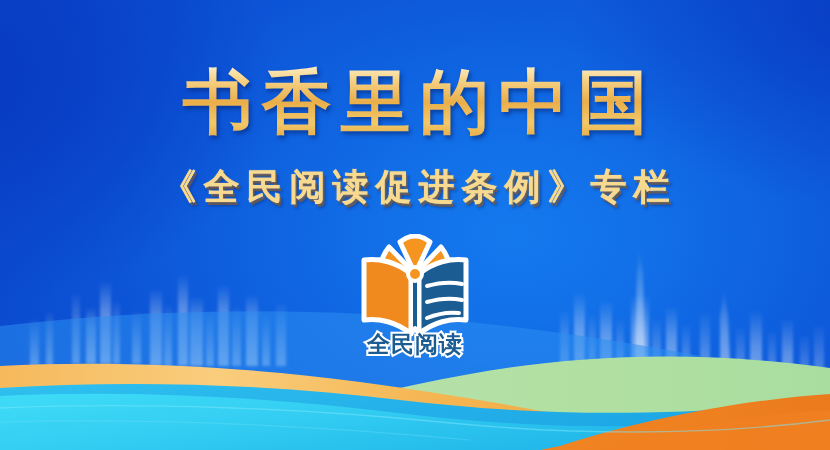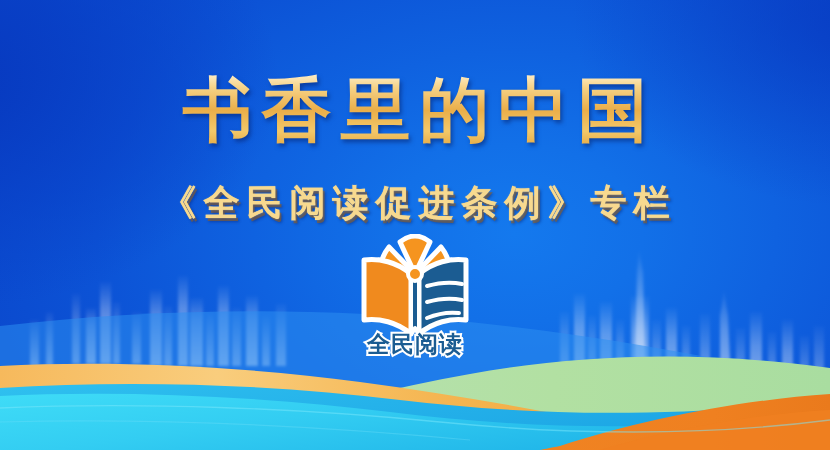--- a/index.html
+++ b/index.html
@@ -72,21 +72,21 @@
   
   .title-wrap {
     position: absolute;
     left: 0;
     top: 0;
     width: 830px;
     text-align: center;
   }
 
   .main-title {
-    margin: 12px;
+    margin: 4px;
     padding-top: 56px;
     font-family: "DejaVu Serif", "Liberation Serif", serif;
     font-size: 70px;
     line-height: 84px;
     font-weight: 700;
     letter-spacing: 9px;
     text-indent: 9px;
     background-image: linear-gradient(
       180deg,
       #e3a43c 0%,

